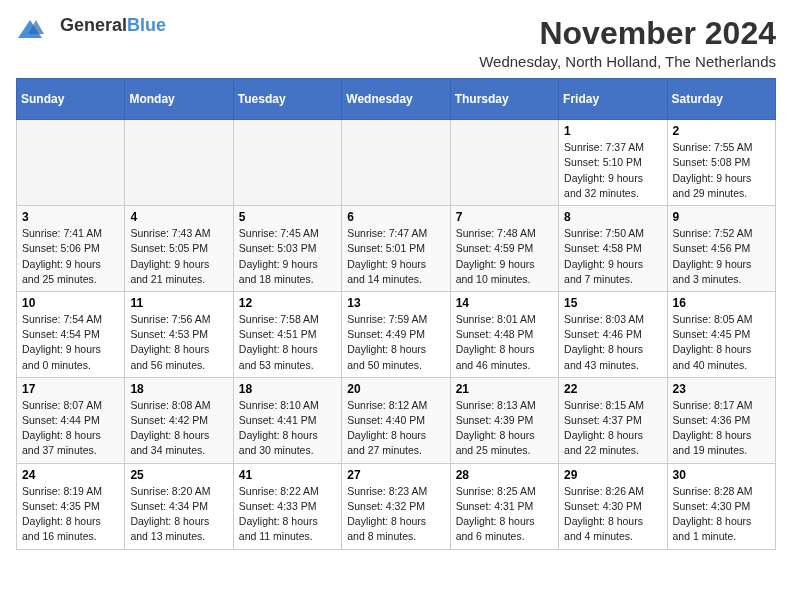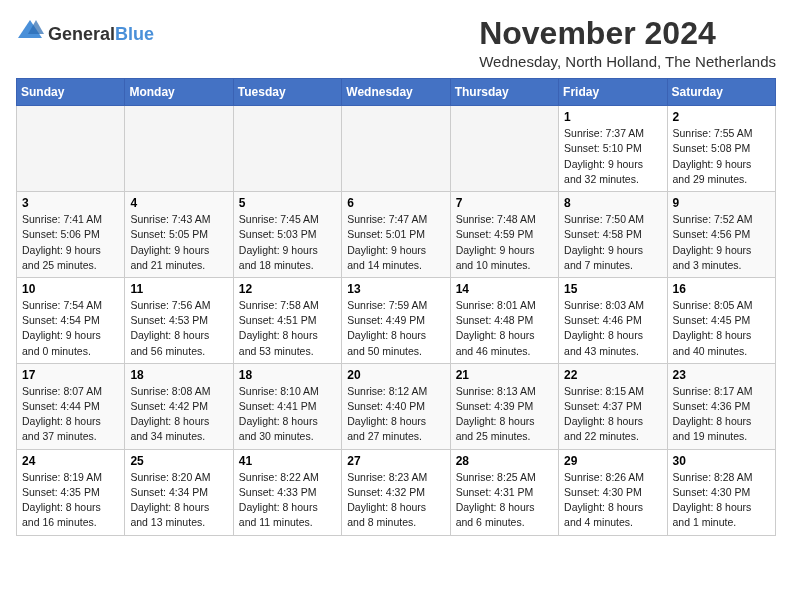--- a/index.html
+++ b/index.html
@@ -11,41 +11,41 @@
       padding: 16px;
     }
     .header-area {
       display: flex;
       justify-content: space-between;
       align-items: flex-start;
       margin-bottom: 4px;
     }
     .logo {
       display: flex;
-      align-items: flex-end;
-      gap: 4px;
+      align-items: flex-start;
+      gap: 16px;
     }
     .logo-text-general {
       font-size: 18px;
       font-weight: bold;
       color: #333;
       line-height: 1;
     }
     .logo-text-blue {
       font-size: 18px;
       font-weight: bold;
       color: #4a90d9;
       line-height: 1;
     }
     .logo-icon {
       width: 28px;
       height: 28px;
     }
     .title-area {
-      text-align: left;
+      text-align: right;
     }
     .month-title {
       font-size: 32px;
       font-weight: bold;
       color: #333;
       line-height: 1.1;
     }
     .location-title {
       font-size: 15px;
       color: #333;
@@ -53,21 +53,21 @@
     }
     .calendar {
       width: 100%;
       border-collapse: collapse;
       margin-top: 8px;
       font-size: 11px;
     }
     .calendar th {
       background-color: #4472c4;
       color: #fff;
-      padding: 6px 4px;
+      padding: 13px 4px;
       text-align: left;
       font-size: 12px;
       font-weight: bold;
       border: 1px solid #3a62b4;
     }
     .calendar td {
       border: 1px solid #ccc;
       vertical-align: top;
       padding: 4px 5px;
       width: calc(100%/7);

